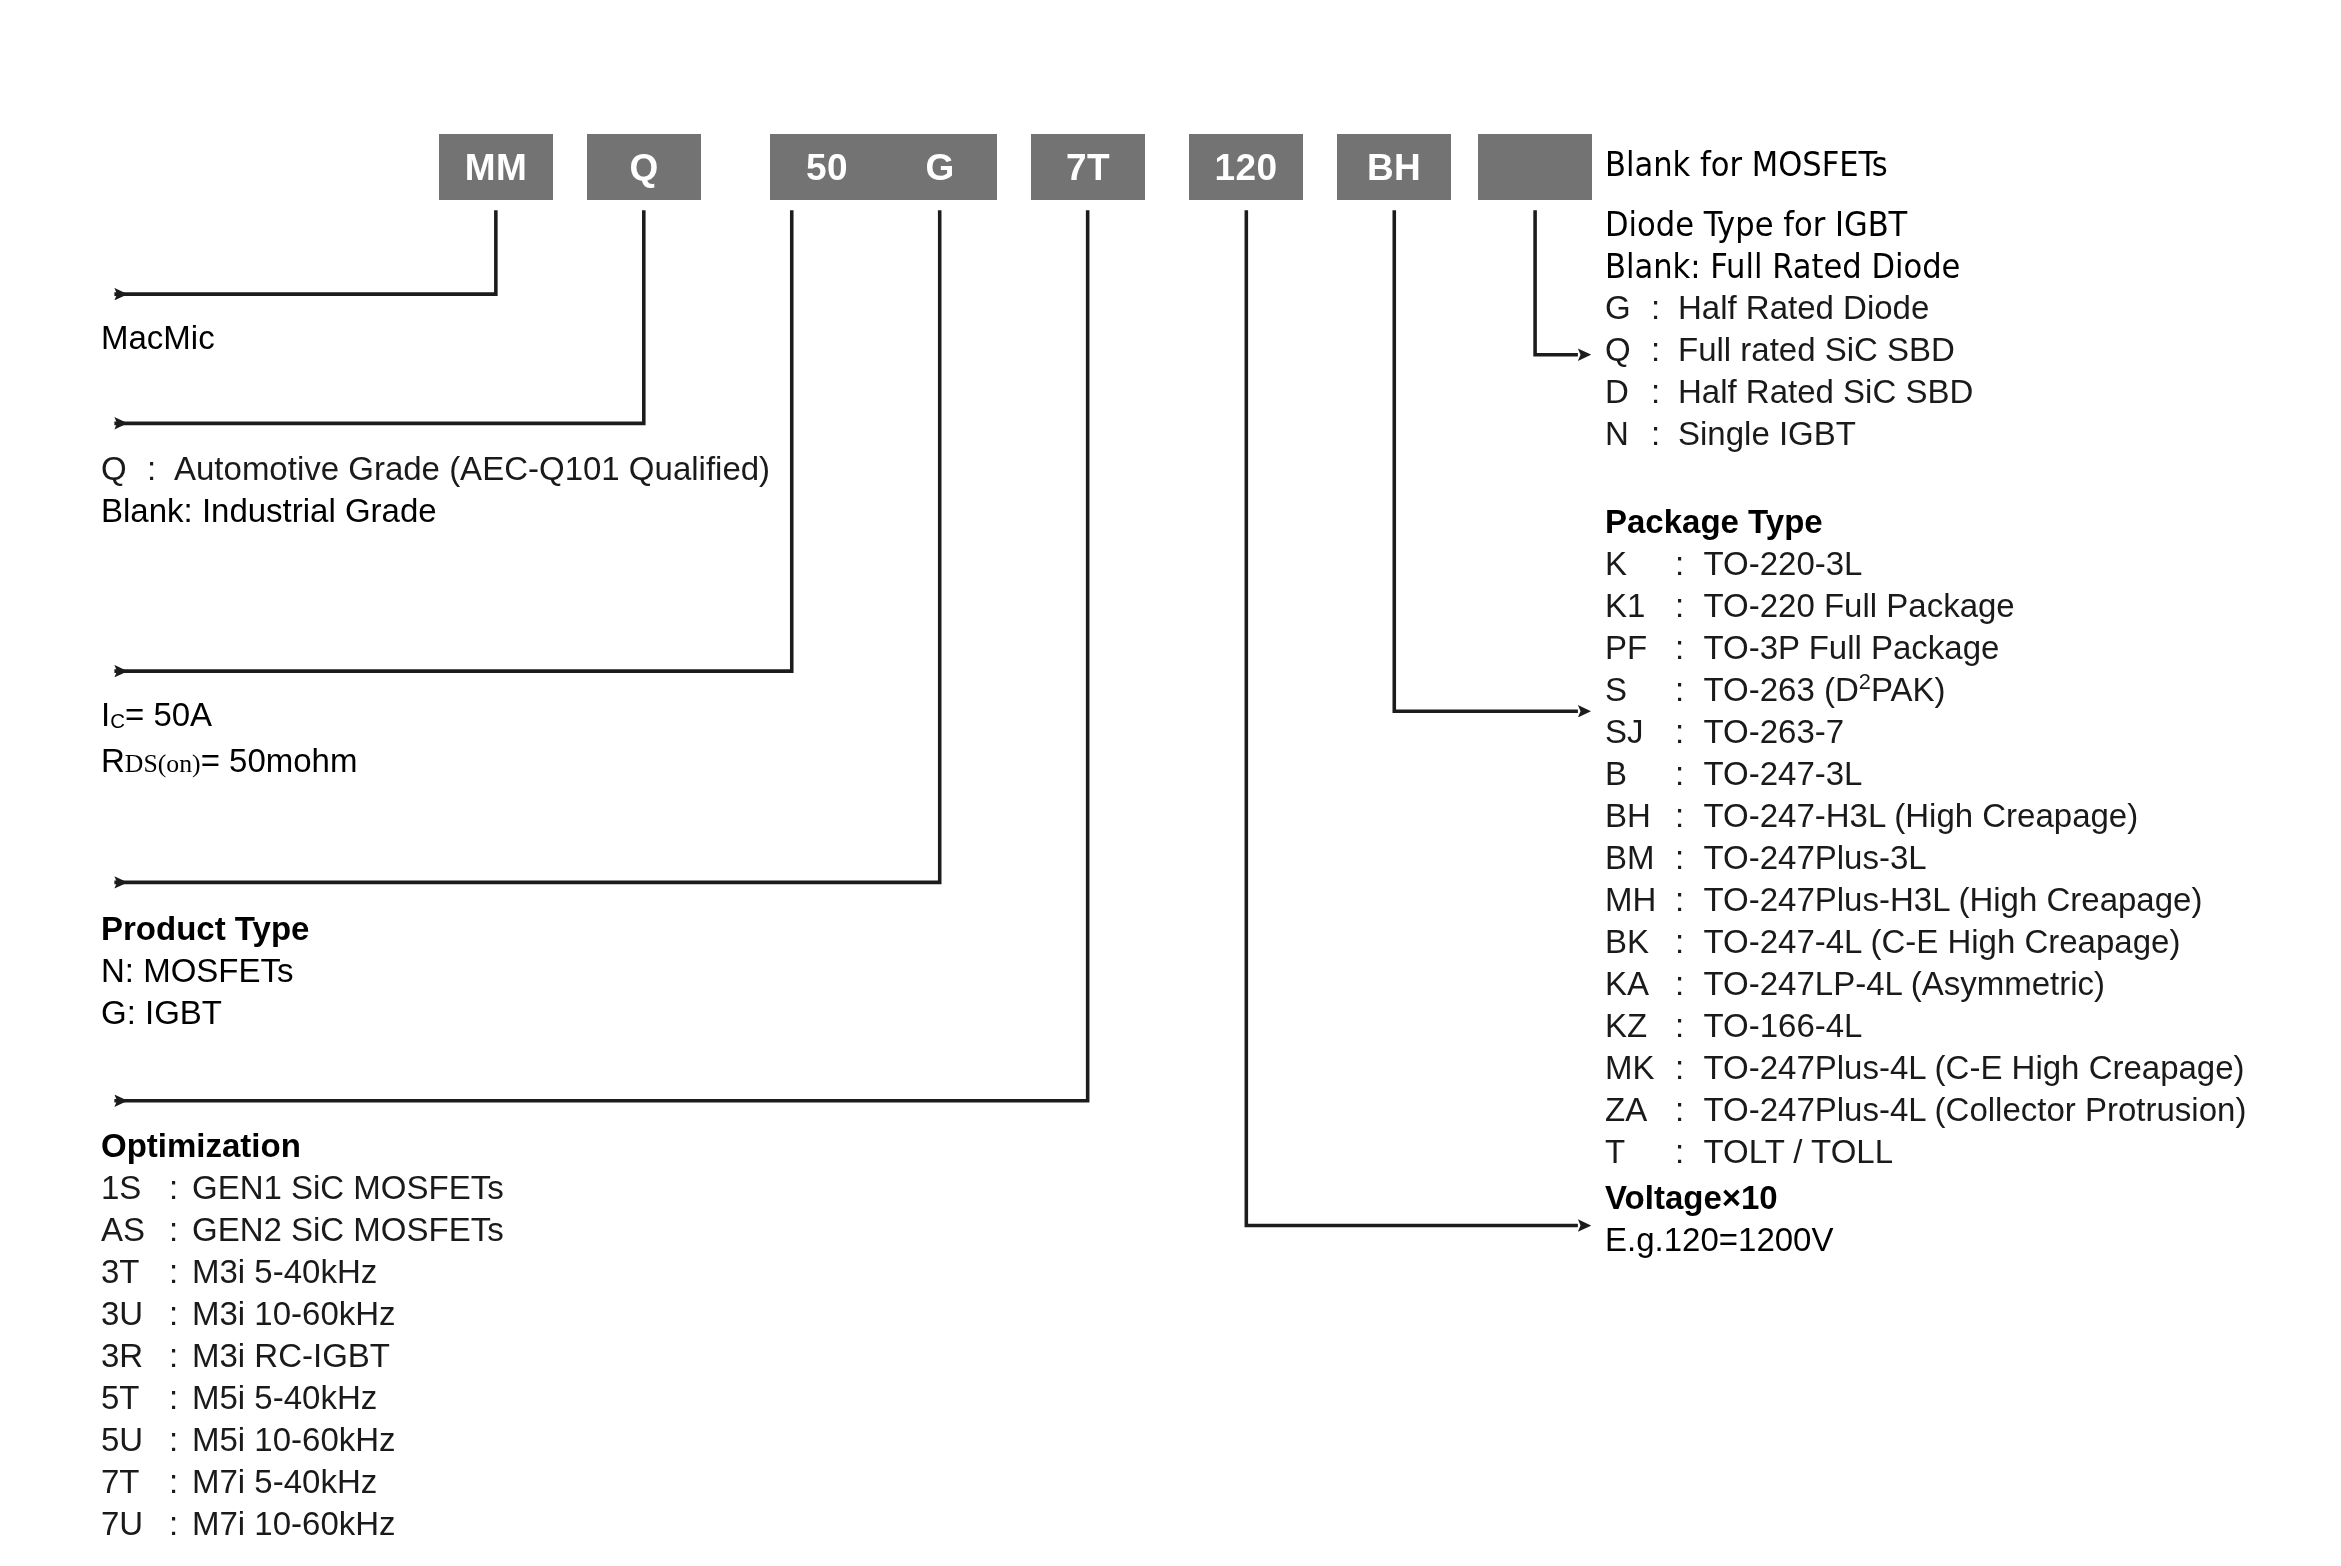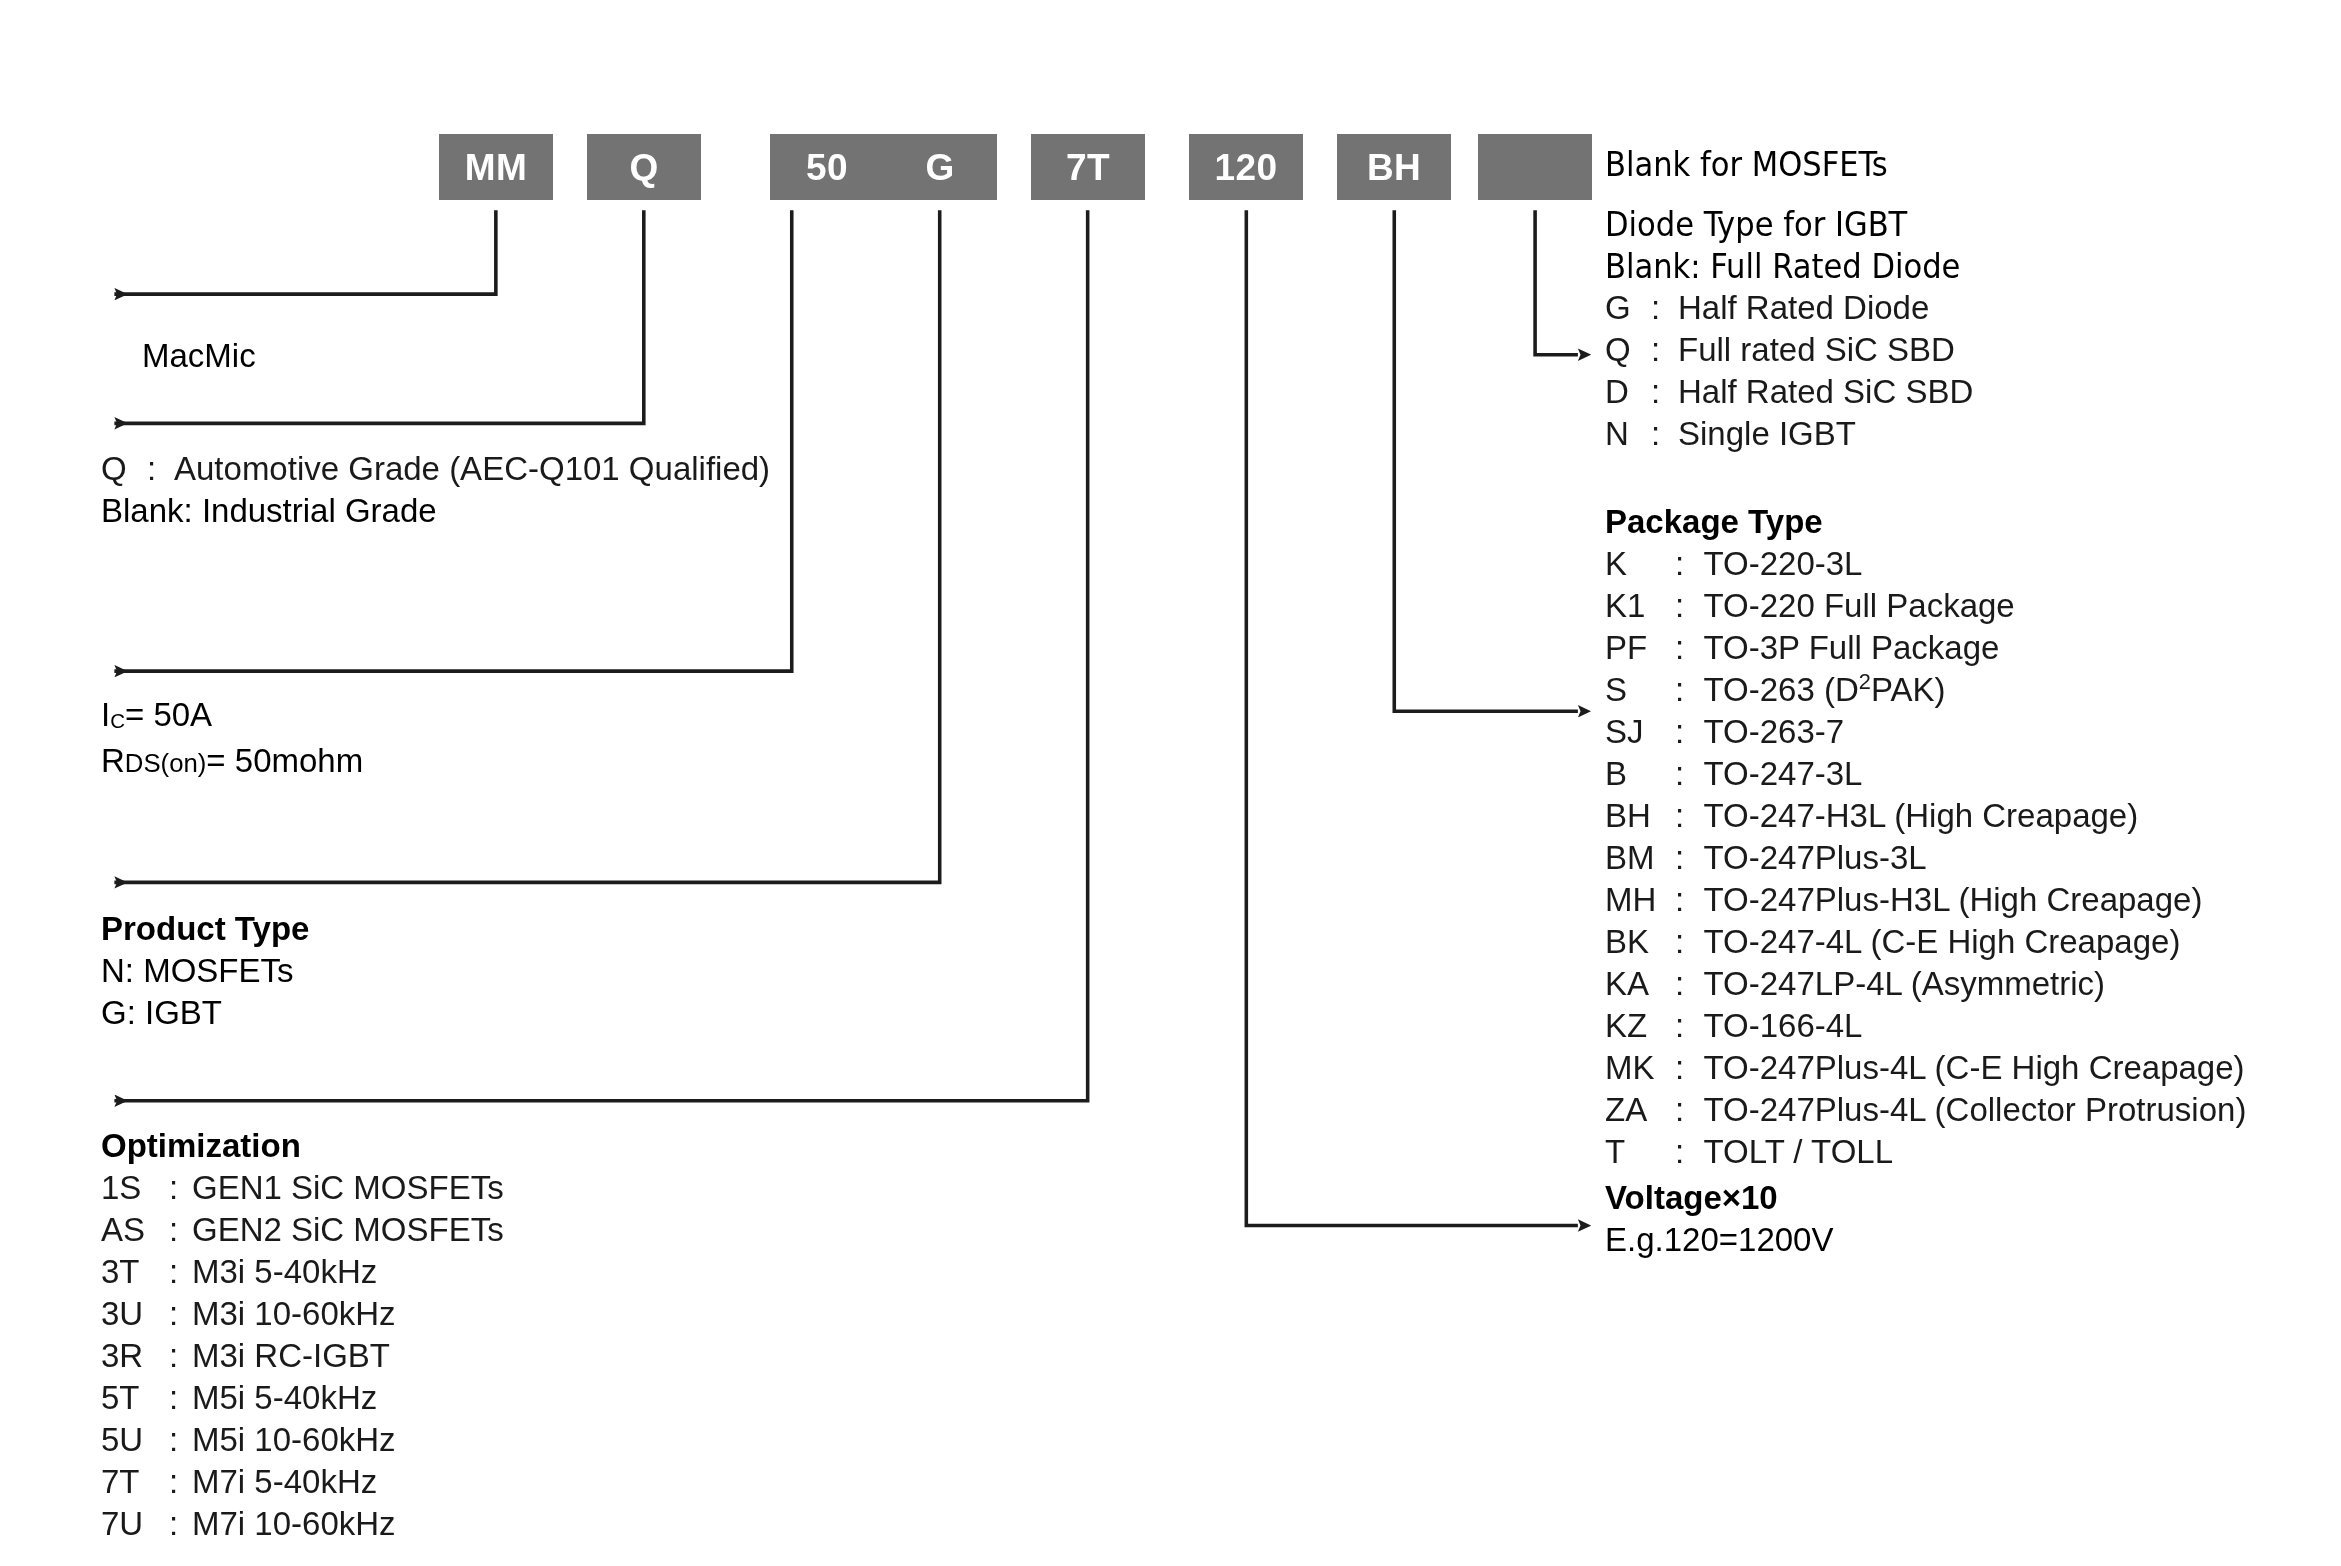--- a/index.html
+++ b/index.html
@@ -98,20 +98,21 @@
     flex: 0 0 23px;
   }
   .sub {
     font-size: 0.62em;
     vertical-align: baseline;
     position: relative;
     top: 0.12em;
   }
   .smallcaps {
     font-size: 0.78em;
+    font-family: Liberation Serif, serif;
   }
   .sup2 {
     font-size: 0.66em;
     vertical-align: super;
     line-height: 0;
   }
 </style>
 </head>
 <body>
 
@@ -164,21 +165,21 @@
   <div class="code-box" style="left:1189px; top:134px;">
     <span>120</span>
   </div>
   <div class="code-box" style="left:1337px; top:134px;">
     <span>BH</span>
   </div>
   <div class="code-box" style="left:1478px; top:134px;">
     <span></span>
   </div>
 
-  <div class="tblock" style="left:101px; top:335px;margin-left:41px;">
+  <div class="tblock" style="left:101px; top:317px;">
     <div class="ln">MacMic</div>
   </div>
 
   <div class="tblock" style="left:101px; top:448px;">
     <div class="kv kv-narrow">
       <span class="k">Q</span>
       <span class="sep">:</span>
       <span class="v">Automotive Grade (AEC-Q101 Qualified)</span>
     </div>
     <div class="ln">Blank: Industrial Grade</div>

